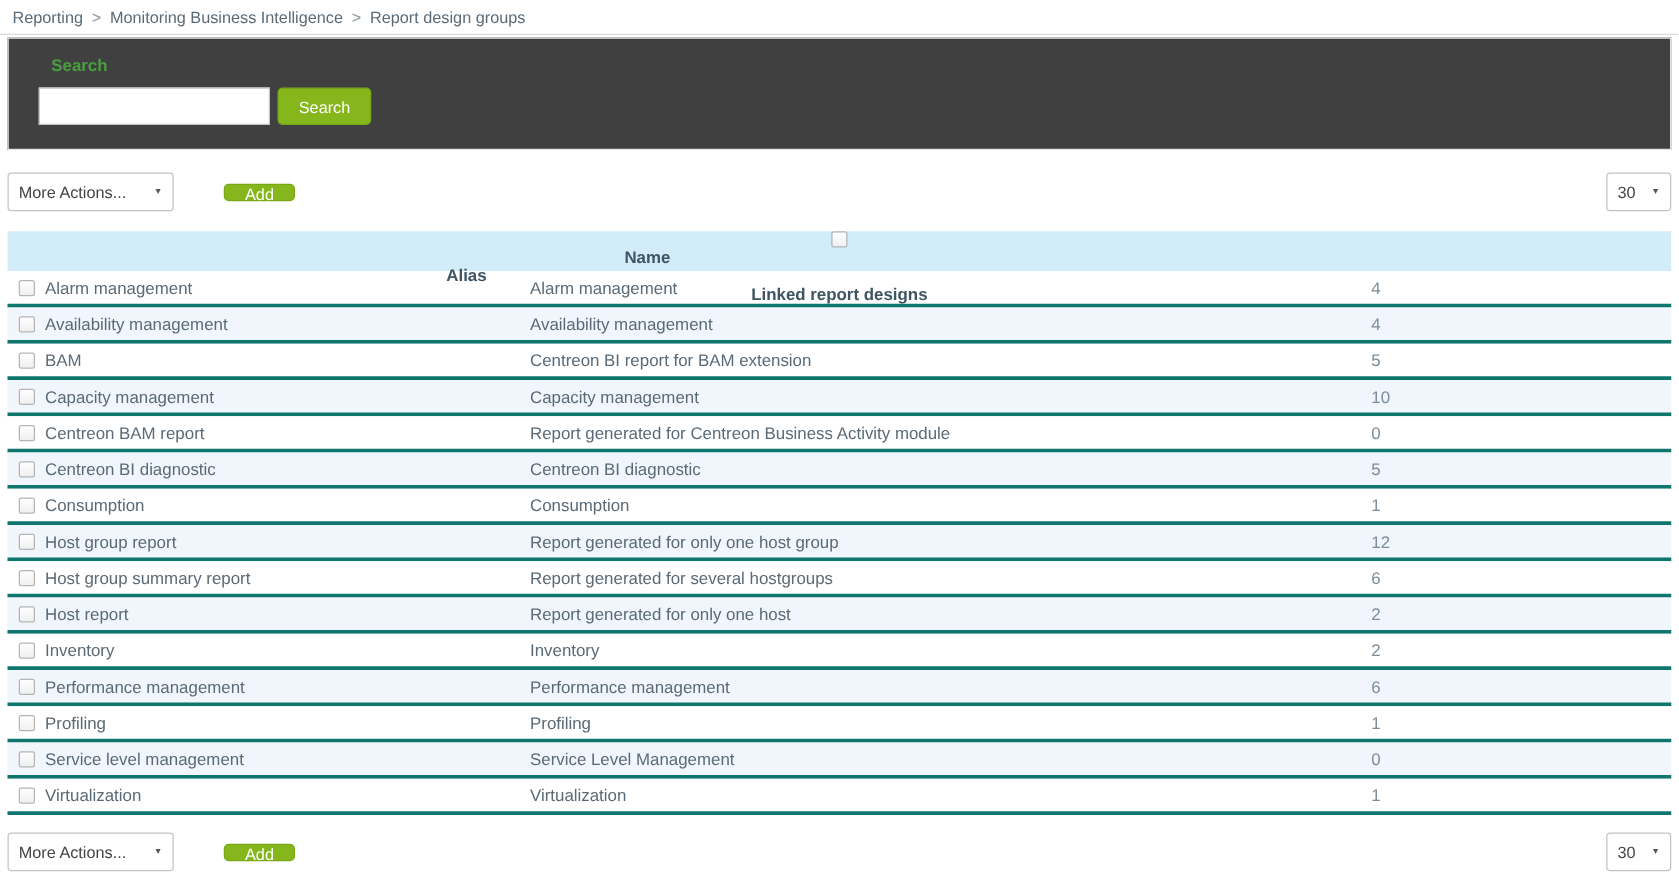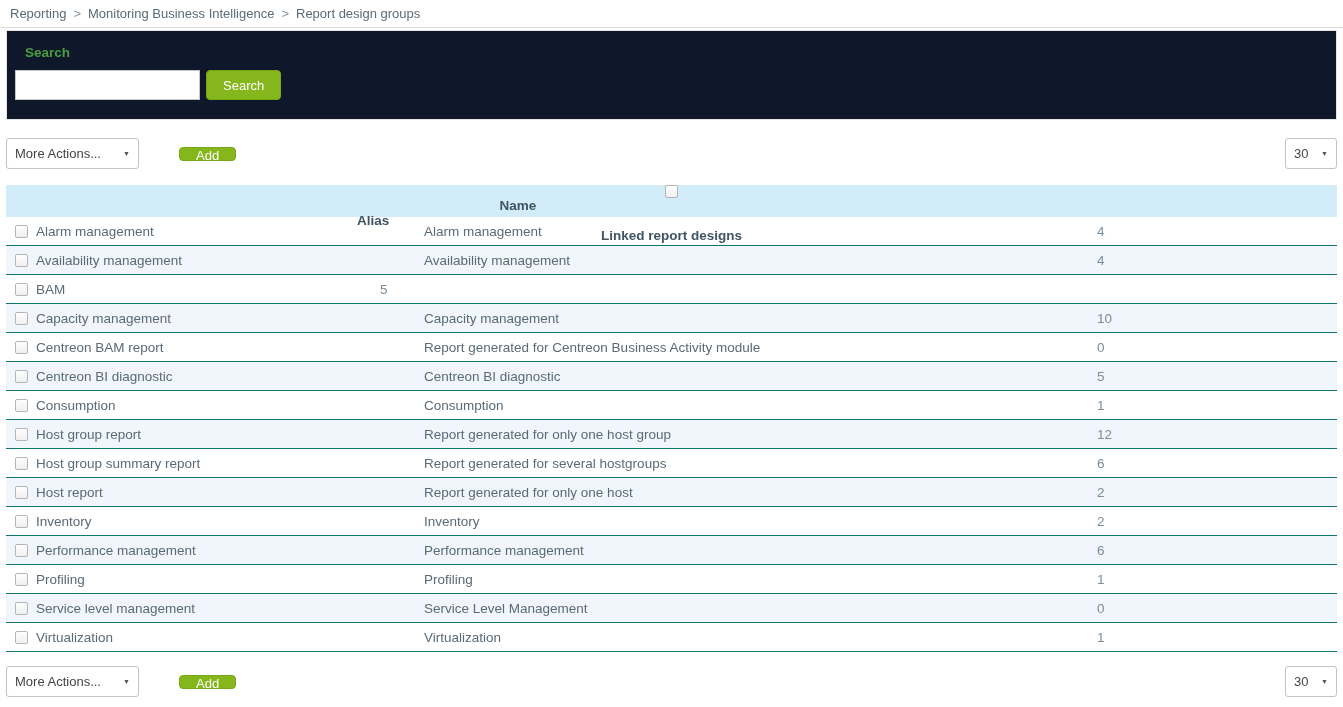--- a/index.html
+++ b/index.html
@@ -24,22 +24,22 @@
     font-size: 13px;
   }
   .breadcrumb a { color: #5a6b77; text-decoration: none; cursor: pointer; }
   .crumb-sep { color: #8a979f; }
 
   
   .search-panel {
     margin: 2px 6px 0 6px;
     border: 1px solid #e4e4e4;
     height: 90px;
-    padding: 12px 0 0 8px;
-    background: #0f172a;
+    padding: 12px 0 0 24px;
+    background: #404040;
   }
   .search-label {
     color: var(--search-label-green, #4a9e3f);
     font-weight: bold;
     font-size: 13.5px;
     margin: 2px 0 10px 10px;
   }
   .search-row { display: flex; align-items: center; }
   .search-input {
     width: 185px;
@@ -93,21 +93,21 @@
     background: var(--table-header-bg, #d3ecf9);
     font-weight: bold;
     color: #3f5564;
     font-size: 13.5px;
     flex-direction: column;
   }
   .row {
     display: flex;
     align-items: center;
     height: 29px;
-    border-bottom: 1px solid #0f766e;
+    border-bottom: 3px solid #0f766e;
     font-size: 13.5px;
     color: #5a6a76;
     background: #fff;
   }
   .tbody .row:nth-child(even) { background: var(--row-alt-bg, #f0f6fb); }
   .col-check { width: 30px; display: flex; justify-content: center; align-items: center; }
   .col-name  { width: 344px; }
   .col-alias { width: 673px; margin-left: 44px; }
   .col-linked { flex: 1; }
   .cell.num { color: #7b8c9a; }
@@ -181,20 +181,21 @@
     </div>
     <div class="col-name cell" data-name="row-name">Availability management</div>
     <div class="col-alias cell" data-name="row-alias">Availability management</div>
     <div class="col-linked cell num" data-name="row-linked-count">4</div>
   </div>
       <div class="row" data-name="table-row">
     <div class="col-check">
       <input type="checkbox" data-name="row-checkbox" style="">
     </div>
     <div class="col-name cell" data-name="row-name">BAM</div>
+    <div class="col-alias cell" data-name="row-alias">Centreon BI report for BAM extension</div>
     <div class="col-linked cell num" data-name="row-linked-count">5</div>
   </div>
       <div class="row" data-name="table-row">
     <div class="col-check">
       <input type="checkbox" data-name="row-checkbox" style="">
     </div>
     <div class="col-name cell" data-name="row-name">Capacity management</div>
     <div class="col-alias cell" data-name="row-alias">Capacity management</div>
     <div class="col-linked cell num" data-name="row-linked-count">10</div>
   </div>

